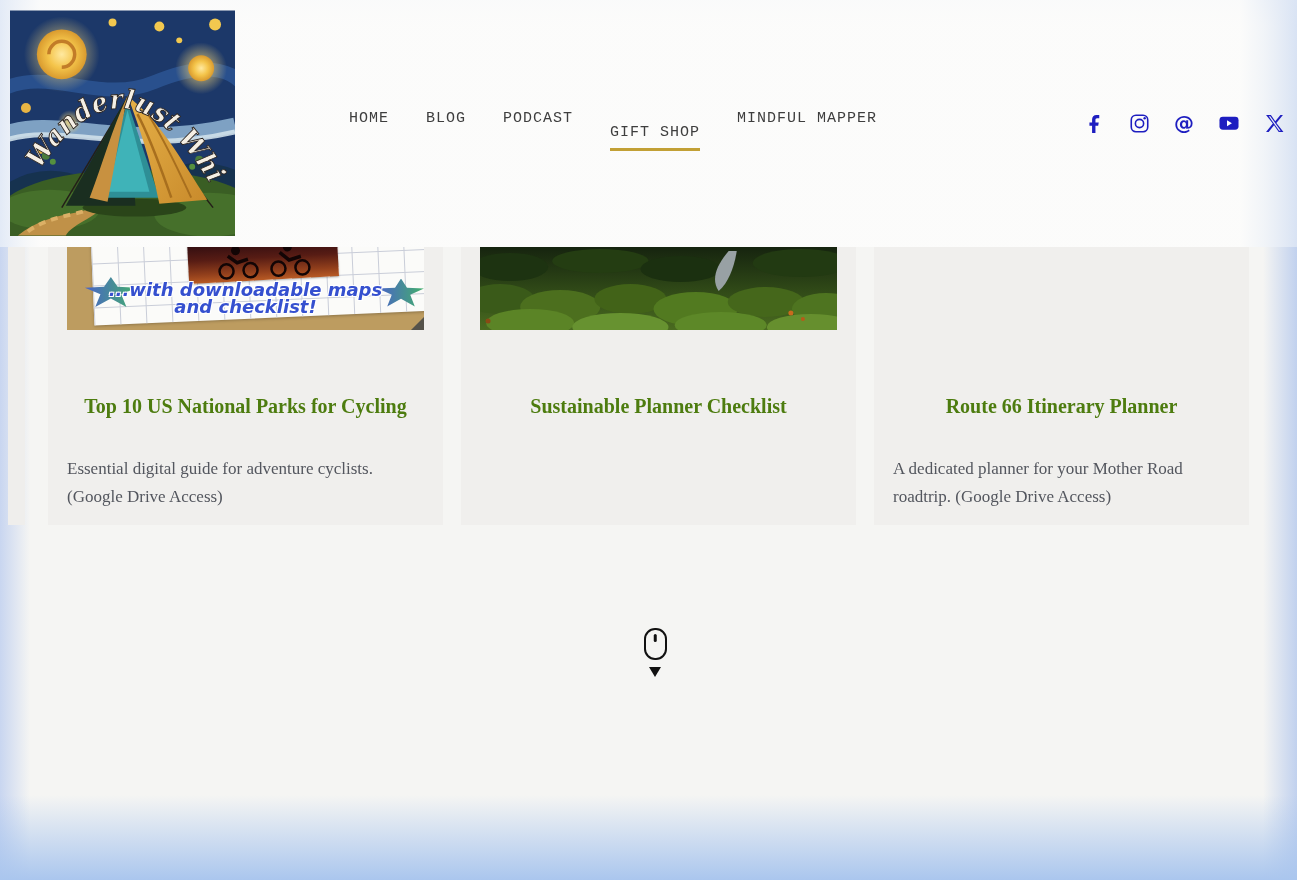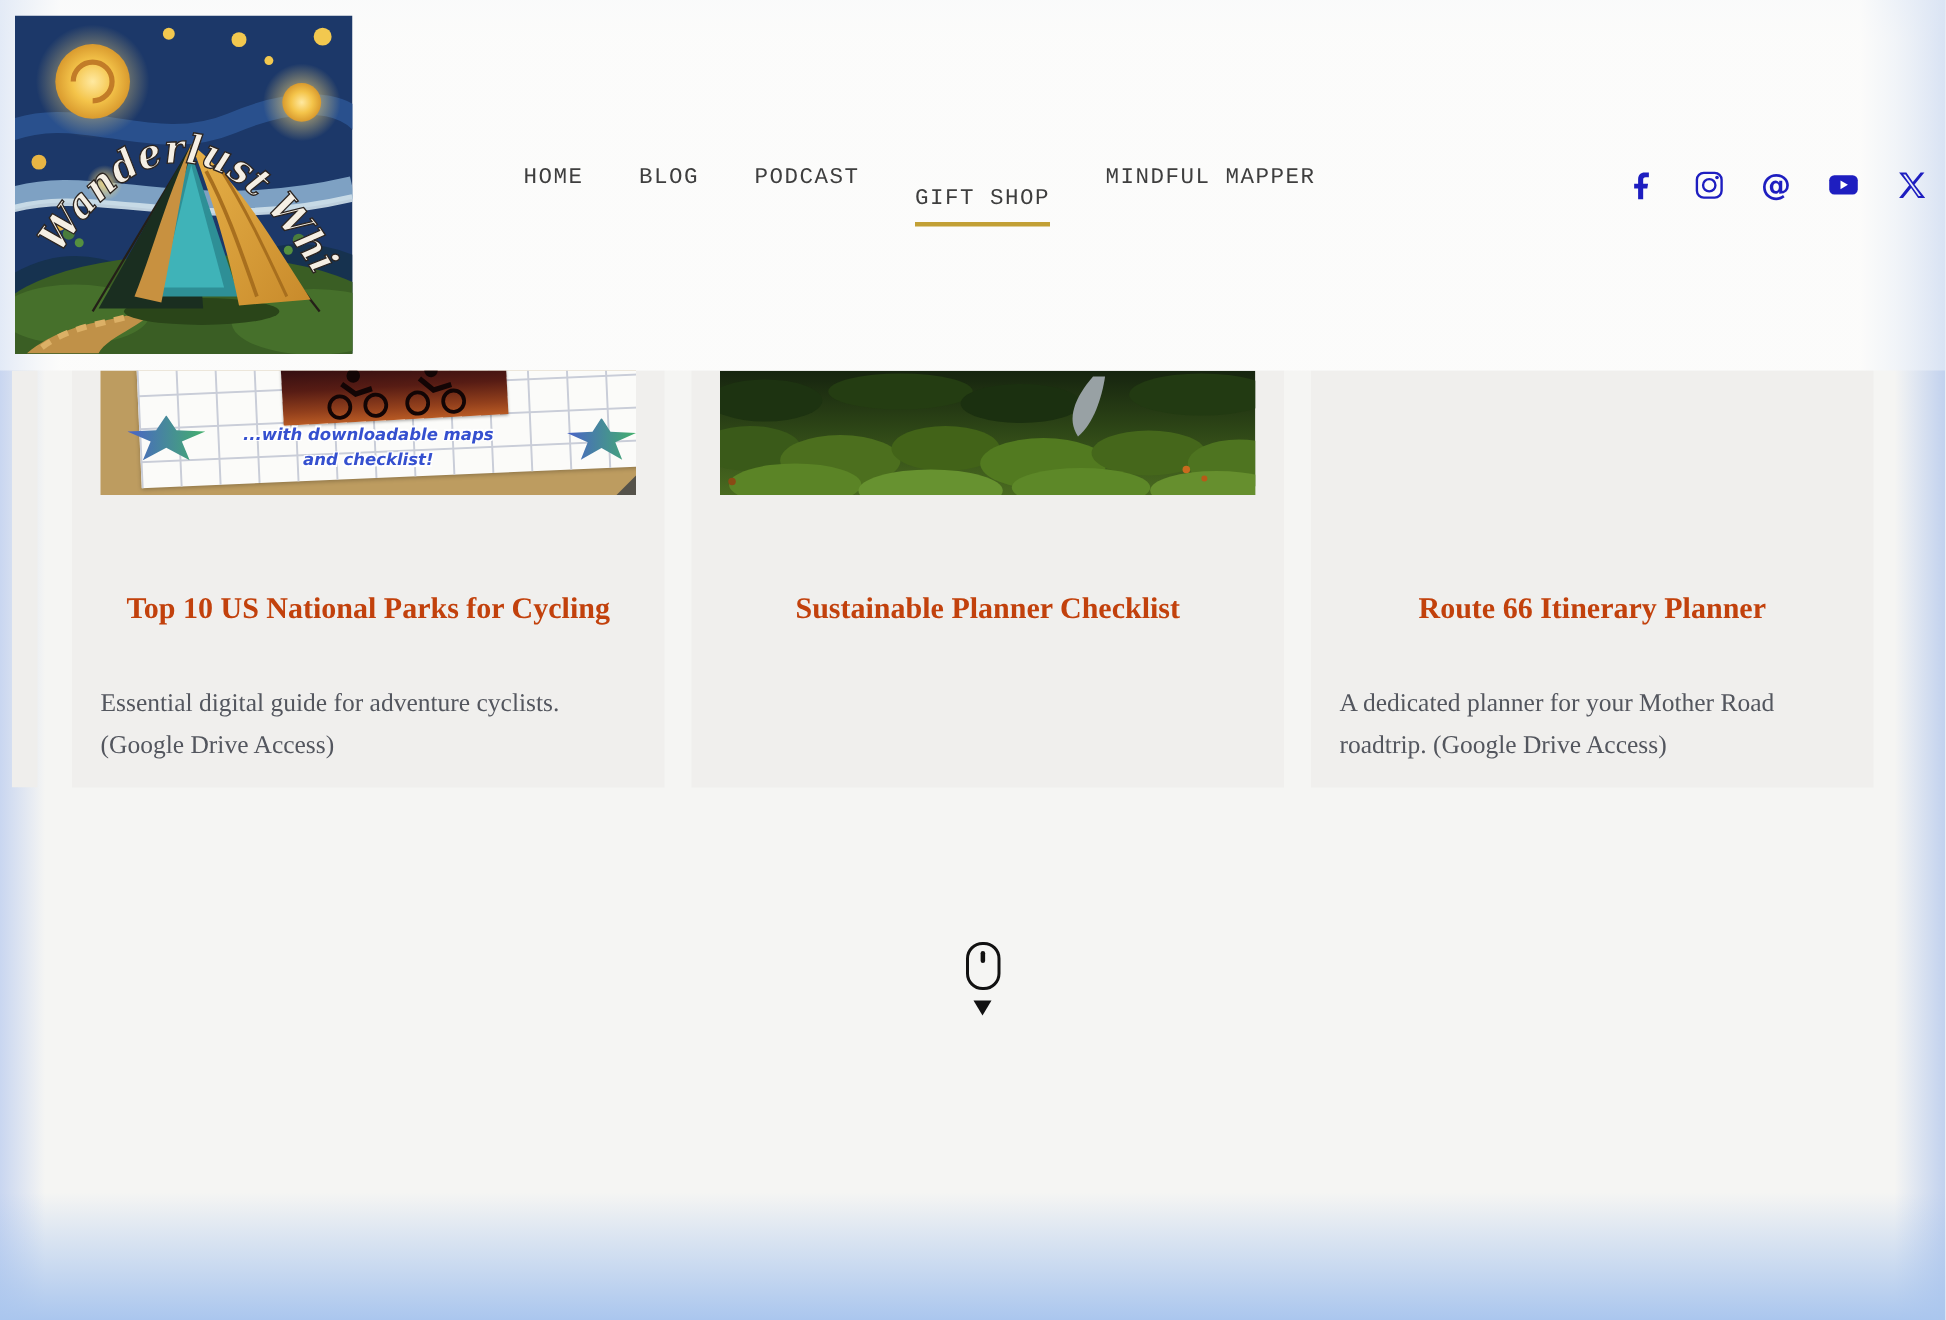--- a/index.html
+++ b/index.html
@@ -36,34 +36,34 @@
   .card{position:absolute;top:0;background:#f0efed;height:320px;padding:0 19px;box-sizing:border-box;cursor:pointer;}
   .card-partial{position:absolute;top:0;height:278px;background:#efeeec;cursor:pointer;}
   .card1{left:48px;width:395px;}
   .card2{left:461px;width:395px;}
   .card3{left:874px;width:375px;}
   .partial-left{left:8px;width:17px;}
 
   .card-img{position:relative;width:100%;height:83px;overflow:hidden;}
   .card-img.empty{background:transparent;}
   .card-title{margin:63px 0 0 0;font-size:20px;line-height:27px;font-weight:bold;
-    color:#c2410c;text-align:center;}
+    color:#4d7c0f;text-align:center;}
   .card-desc{margin:35px 0 0 0;font-size:17px;line-height:27.5px;color:#53565e;text-align:left;}
 
   
   .collage{background:#bd9c60;}
   .collage .paper{position:absolute;left:7%;top:-42%;width:97%;height:128%;
     background-color:#fbfbf9;
     background-image:linear-gradient(#c9cdd8 1px,transparent 1px),linear-gradient(90deg,#c9cdd8 1px,transparent 1px);
     background-size:26px 22px;transform:rotate(-2.5deg);box-shadow:0 1px 3px rgba(0,0,0,.25);}
   .collage .photo{position:absolute;left:34%;top:-10%;width:42%;height:49%;transform:rotate(-3deg);
     background:linear-gradient(180deg,#2b0b10 0%,#571c14 45%,#93401c 80%,#b85a24 100%);
     box-shadow:0 1px 2px rgba(0,0,0,.3);}
   .collage .caption{position:absolute;left:0;top:41%;width:100%;text-align:center;
-    font-family:"DejaVu Sans",sans-serif;font-weight:bold;font-style:italic;font-size:11px;line-height:17px;
+    font-family:"DejaVu Sans",sans-serif;font-weight:bold;font-style:italic;font-size:18px;line-height:17px;
     color:#3550cf;text-shadow:1px 1px 0 #fff,-1px -1px 0 #fff,1px -1px 0 #fff,-1px 1px 0 #fff;}
   .star{position:absolute;background:linear-gradient(90deg,#4a63c8,#43b06c);
     clip-path:polygon(50% 0%,63% 33%,100% 36%,70% 58%,80% 100%,50% 72%,20% 100%,30% 58%,0% 36%,37% 33%);}
   .star-left{left:5%;top:36%;width:52px;height:30px;}
   .star-right{right:0;top:38%;width:46px;height:28px;}
   .corner-fold{position:absolute;right:0;bottom:0;width:0;height:0;
     border-left:13px solid transparent;border-bottom:13px solid #55524a;}
 
   
   .scroll-hint{position:absolute;left:640px;top:628px;width:30px;display:flex;

